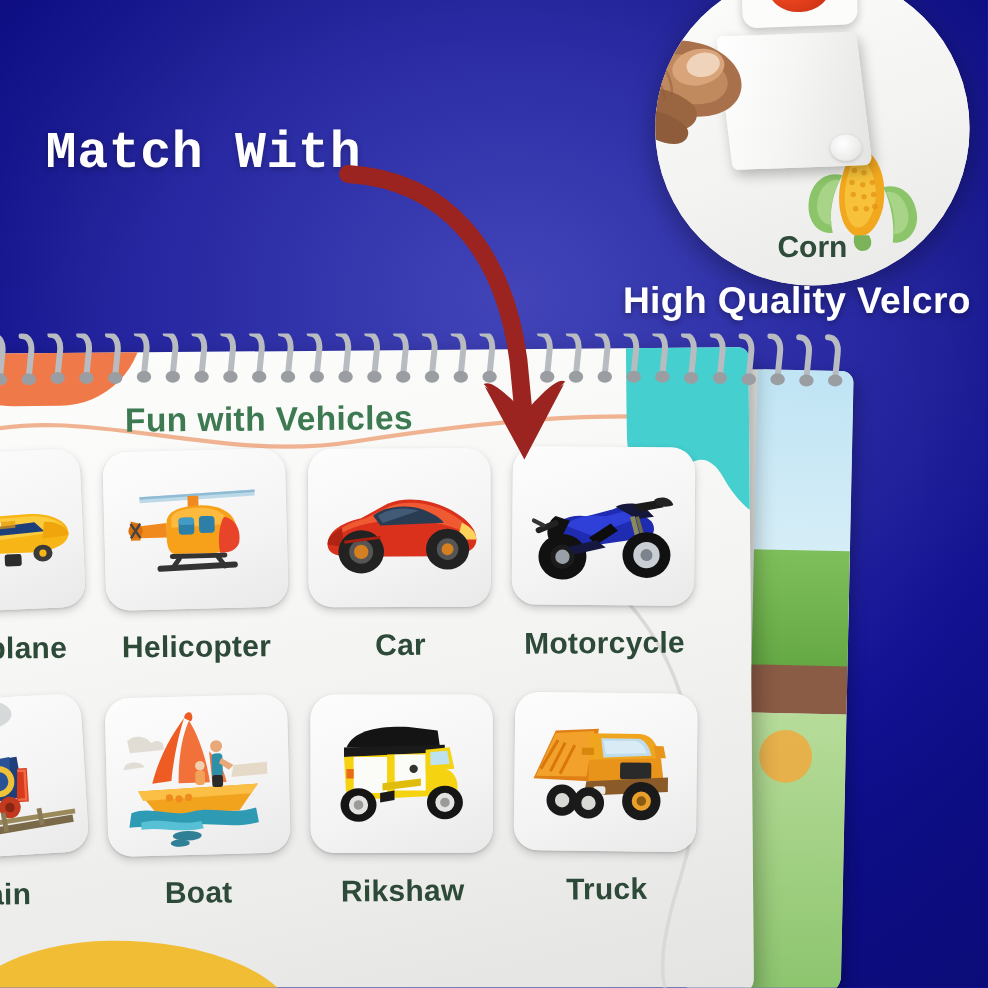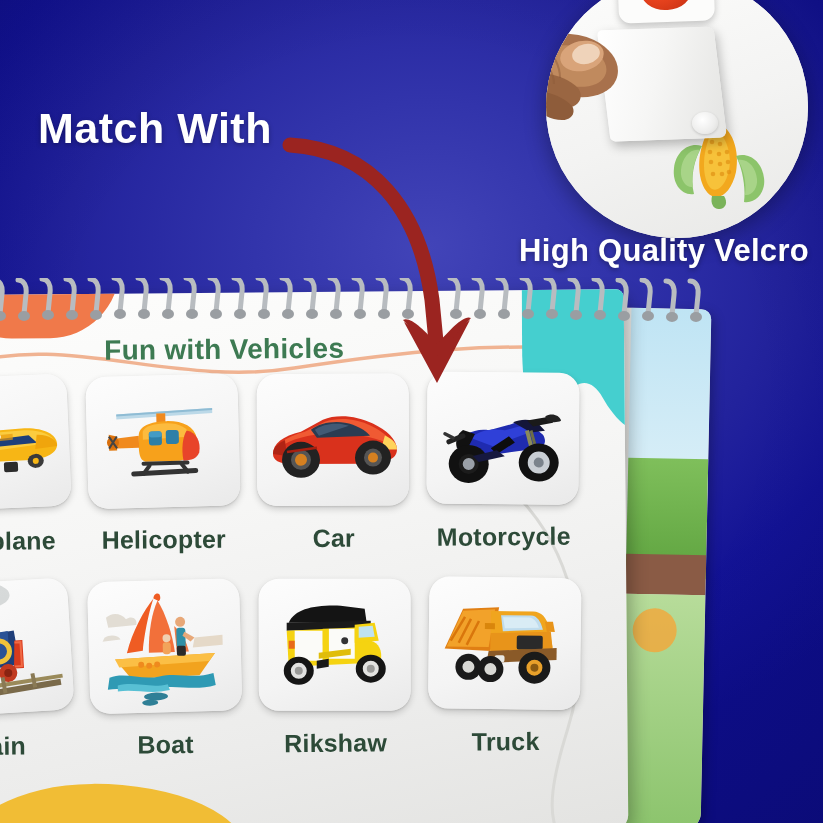--- a/index.html
+++ b/index.html
@@ -31,20 +31,21 @@
   
   .headline {
     position:absolute; left:38px; top:96px;
     color:#ffffff;
     font-weight:bold;
     font-size:43px;
     line-height:64px;
     letter-spacing:.5px;
     text-shadow:0 2px 5px rgba(0,0,0,.30);
     z-index:22;
+    font-family:Liberation Mono, monospace;
   }
   .headline .ln { display:block; white-space:nowrap; }
   .headline .ln2 { padding-left:6px; }
 
   
   .arrow-wrap {
     position:absolute; left:0; top:0;
     width:823px; height:823px;
     z-index:26; pointer-events:none;
   }
@@ -598,17 +599,18 @@
       <path d="M-10,30 C10,18 42,16 64,26 C84,36 92,52 86,66 C80,80 60,86 40,82 C20,78 2,66 -10,52 Z" fill="#a8714c"></path>
       <path d="M10,36 C30,28 56,30 70,42 C80,52 78,64 66,70 C52,76 30,72 14,62 Z" fill="#c08a5e"></path>
       <ellipse cx="52" cy="42" rx="22" ry="15" transform="rotate(-12 52 42)" fill="#d9a47a"></ellipse>
       <ellipse cx="56" cy="40" rx="14" ry="10" transform="rotate(-12 56 40)" fill="#efd3ba"></ellipse>
       <path d="M-6,60 C14,56 36,62 48,74 C54,82 50,92 38,94 C22,96 4,86 -8,74 Z" fill="#9a6642"></path>
       <path d="M0,78 C16,76 32,82 42,92 C46,98 42,106 32,106 C18,106 4,96 -4,86 Z" fill="#8e5c3a"></path>
       <path d="M14,34 C24,40 30,52 30,64" stroke="#8e5c3a" stroke-width="2" fill="none" opacity=".5"></path>
       <path d="M8,44 C18,50 24,60 24,70" stroke="#8e5c3a" stroke-width="2" fill="none" opacity=".5"></path>
     </svg>
 
+    <div class="vc-corn-label">Corn</div>
   </div>
 
   <div class="velcro-caption">High Quality Velcro</div>
 
 </div>
 
 </body></html>

